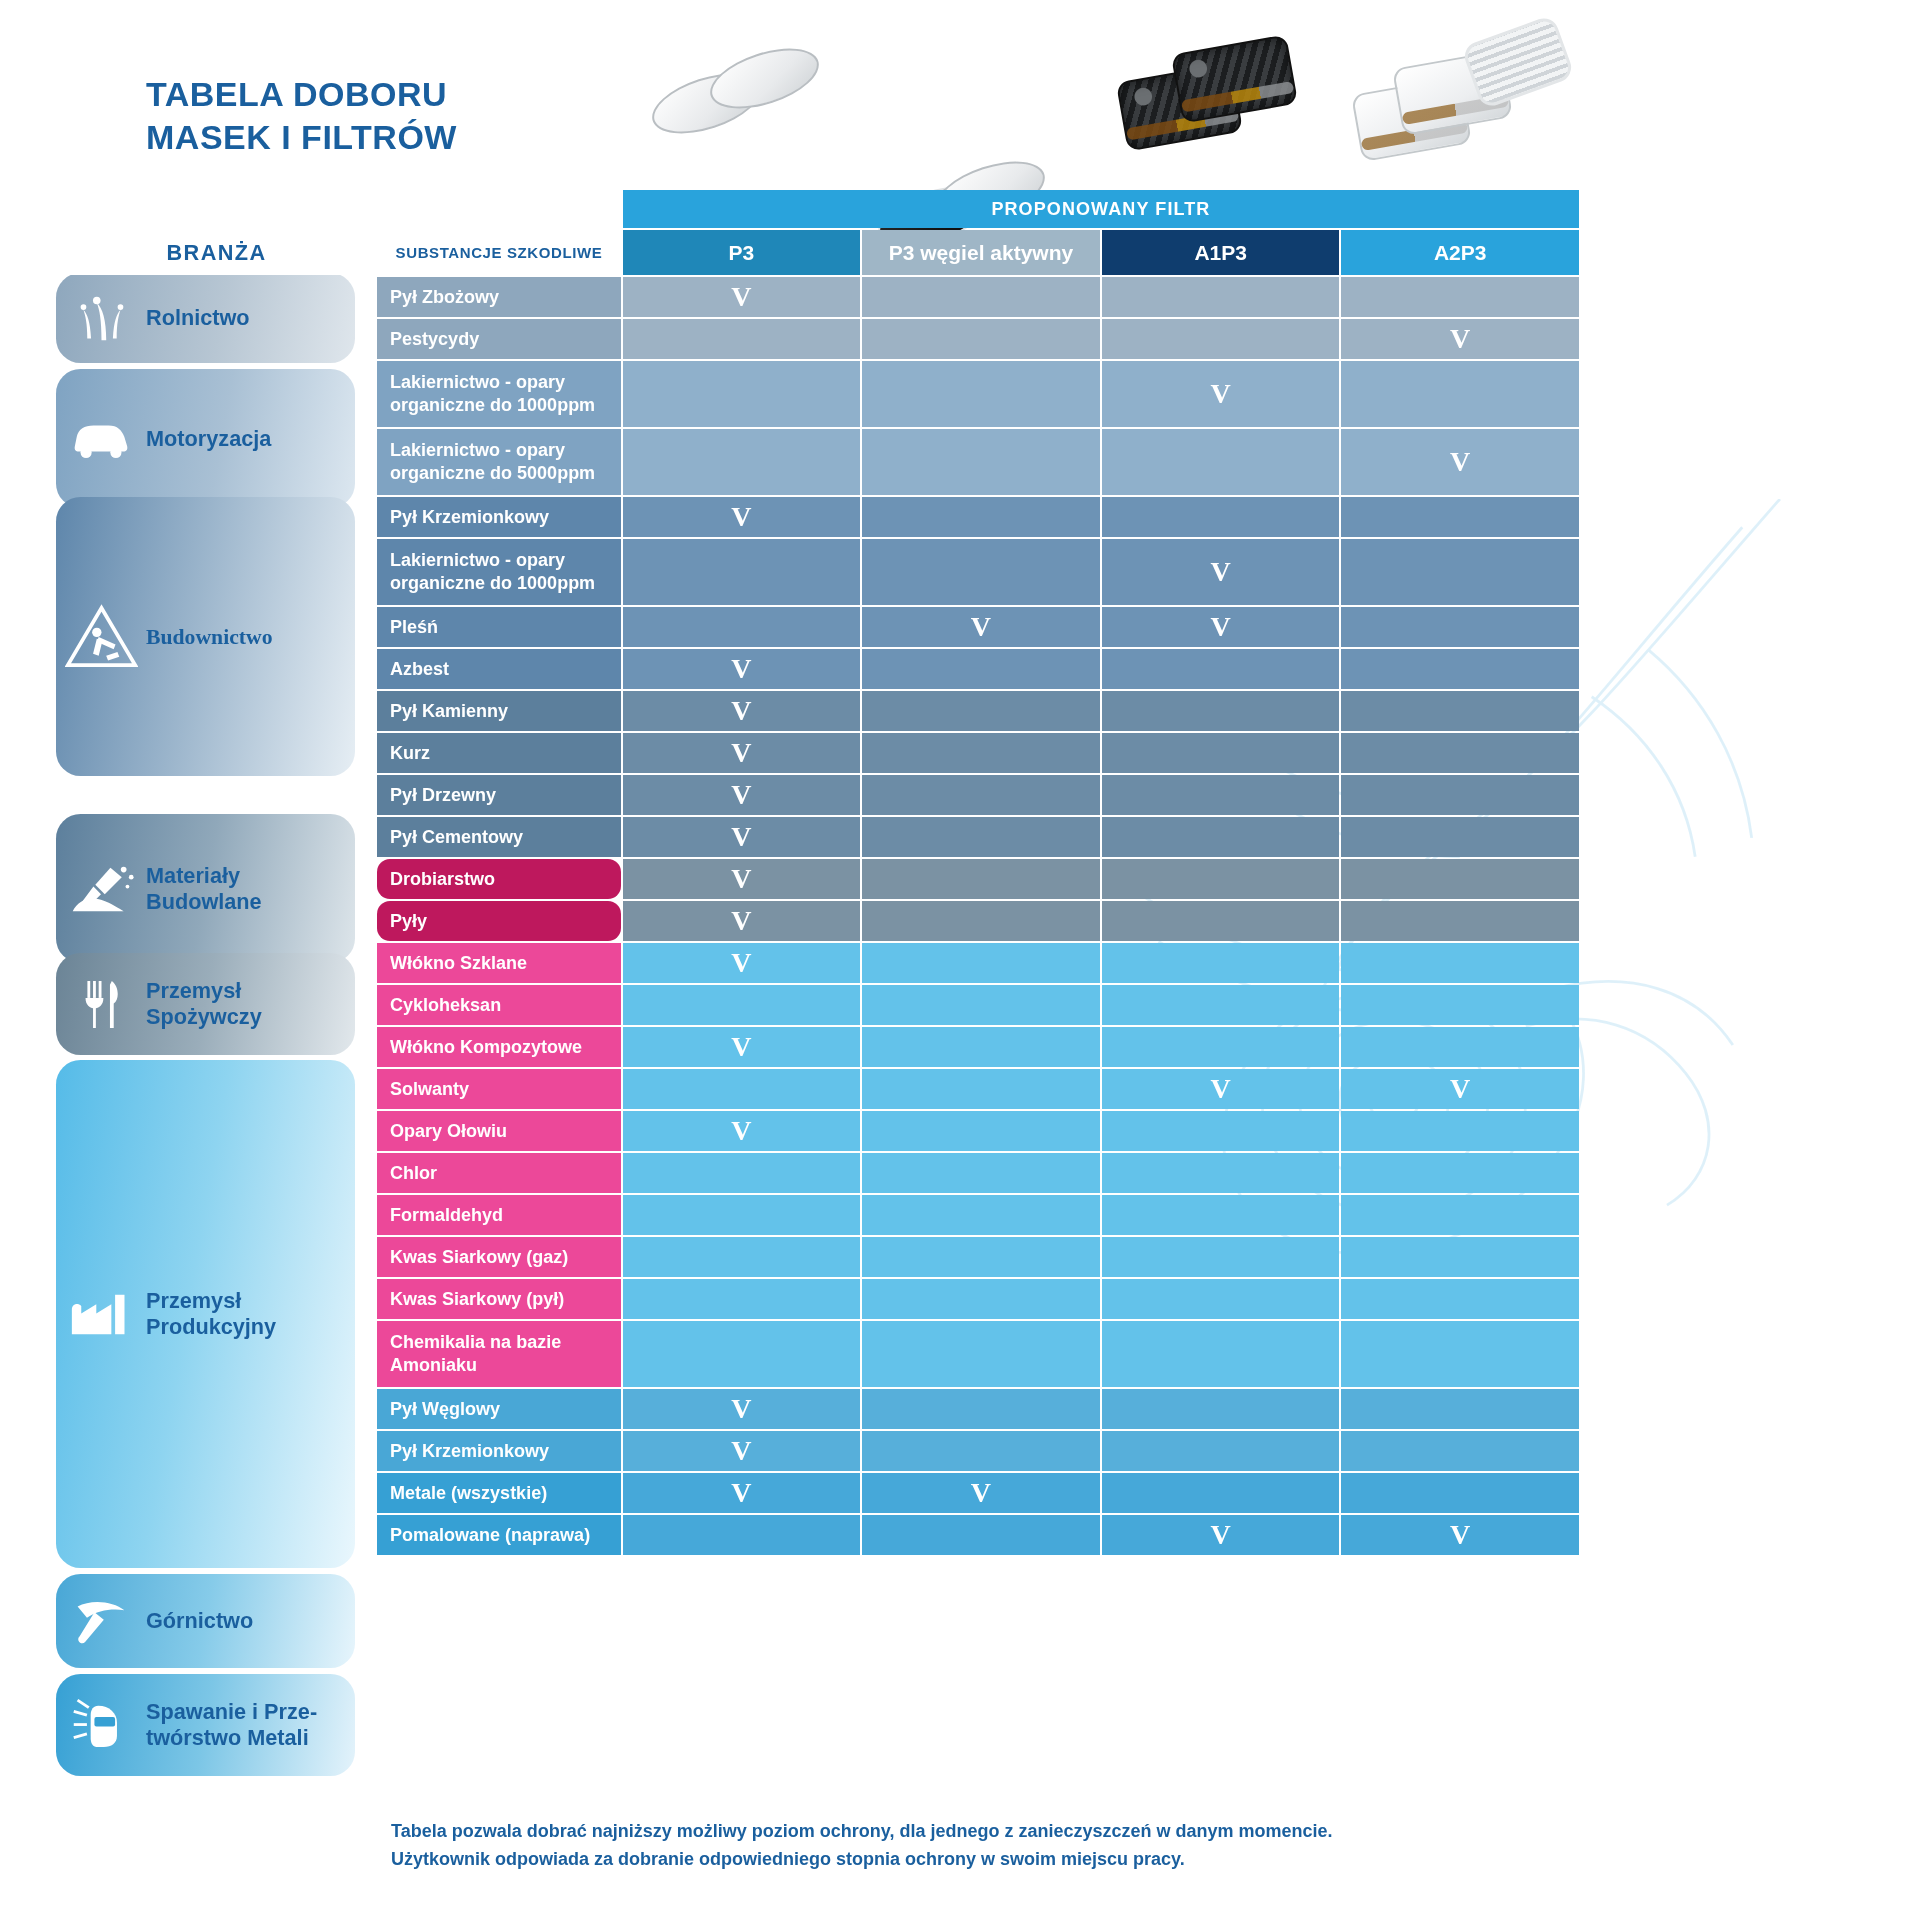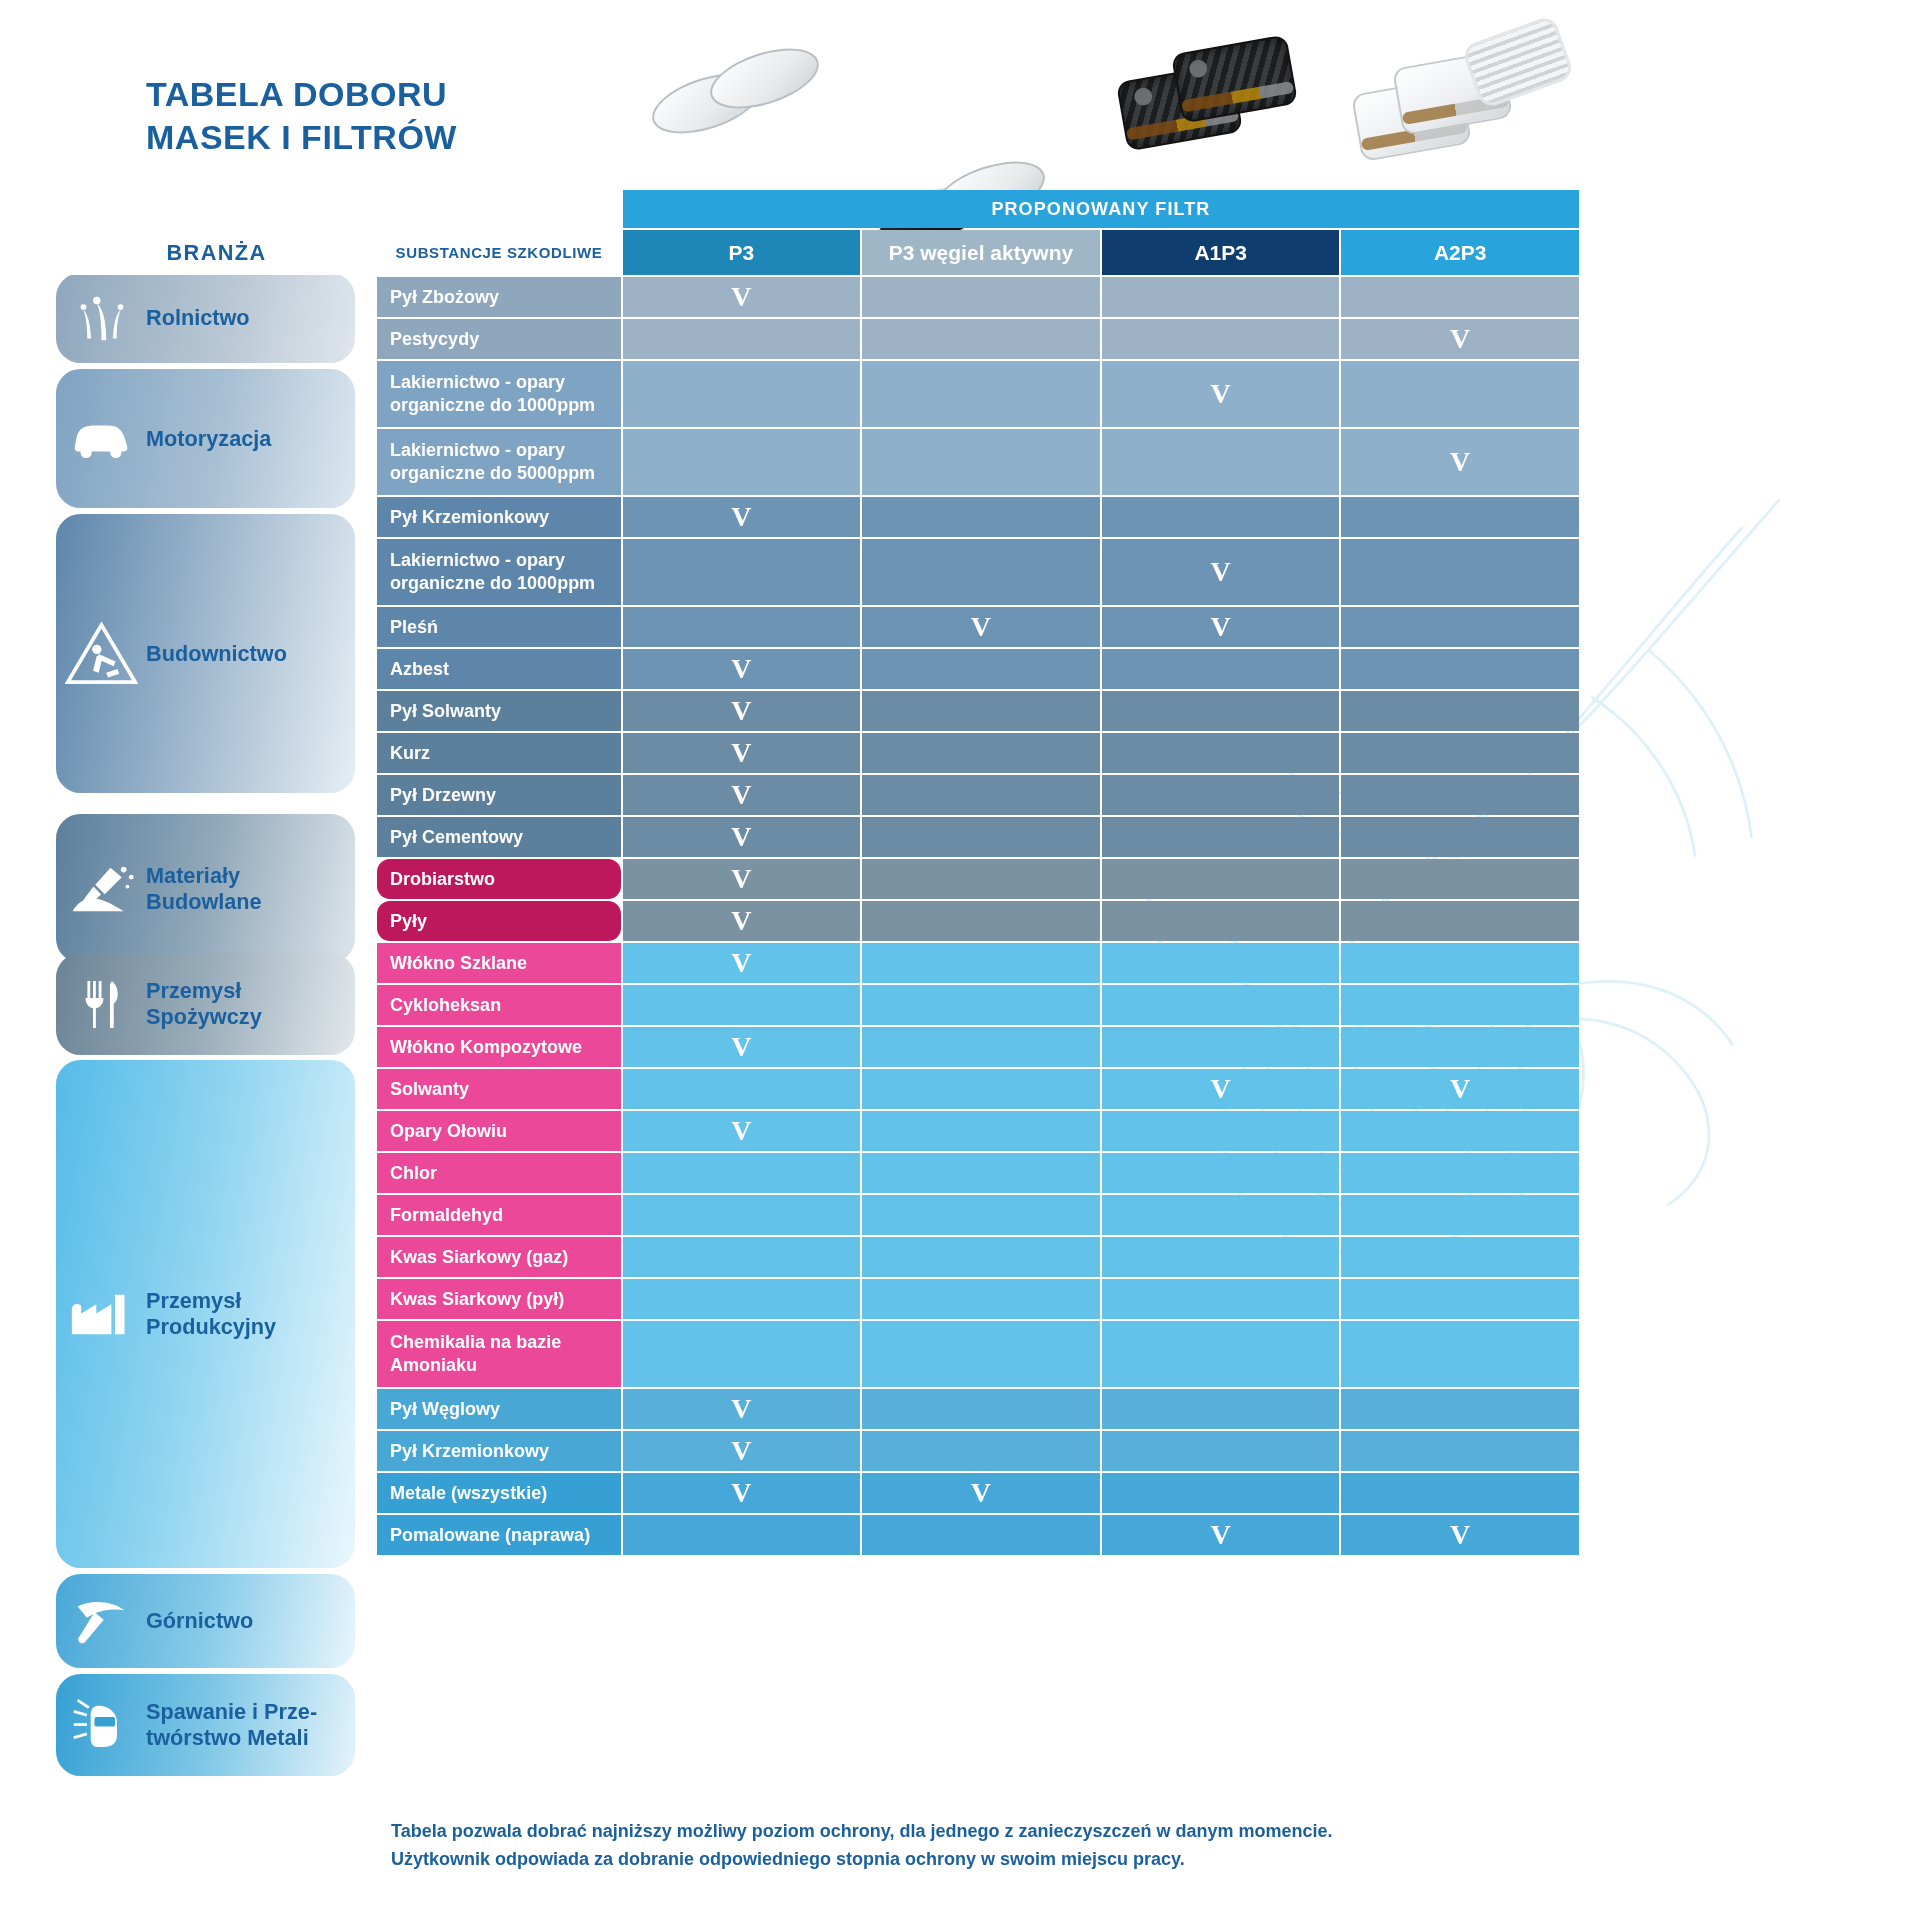--- a/index.html
+++ b/index.html
@@ -266,21 +266,21 @@
           <g fill="#ffffff">
         <path d="M4 30 L6 20 C8 12 14 8 24 8 L40 8 C50 8 54 13 57 20 L60 30 C61 34 59 36 56 36 L8 36 C5 36 3 34 4 30z"></path>
         <circle cx="16" cy="37" r="6"></circle>
             <circle cx="48" cy="37" r="6"></circle>
       </g>
         </svg>
     </span>
     <span class="lbl">Motoryzacja</span>
   </div>
 
-  <div class="ind g-build" style="top:241px; height:279px;">
+  <div class="ind g-build" style="top:224px; height:279px;font-family:Liberation Serif, serif;">
     <span class="ico">
       <svg width="73" height="68" viewBox="0 0 78 72">
         <path d="M39 5 L75 66 L3 66 Z" fill="none" stroke="#ffffff" stroke-width="4"></path>
         <g fill="#ffffff">
           <path d="M30 54 L34 38 L40 40 L36 56z"></path>
           <circle cx="34" cy="31" r="5"></circle>
           <path d="M36 36 L54 44 L52 49 L34 41z"></path>
           <path d="M44 56 L56 52 L58 57 L46 61z"></path>
         </g>
       </svg>
@@ -447,21 +447,21 @@
         <tr>
           <td></td>
           <td class="subst t-build">Azbest</td>
           <td class="cell c-build"><span class="check">V</span></td>
           <td class="cell c-build"></td>
           <td class="cell c-build"></td>
           <td class="cell c-build"></td>
         </tr>
         <tr>
           <td></td>
-          <td class="subst t-mat">Pył Solwanty</td>
+          <td class="subst t-mat">Pył Kamienny</td>
           <td class="cell c-mat"><span class="check">V</span></td>
           <td class="cell c-mat"></td>
           <td class="cell c-mat"></td>
           <td class="cell c-mat"></td>
         </tr>
         <tr>
           <td></td>
           <td class="subst t-mat">Kurz</td>
           <td class="cell c-mat"><span class="check">V</span></td>
           <td class="cell c-mat"></td>

